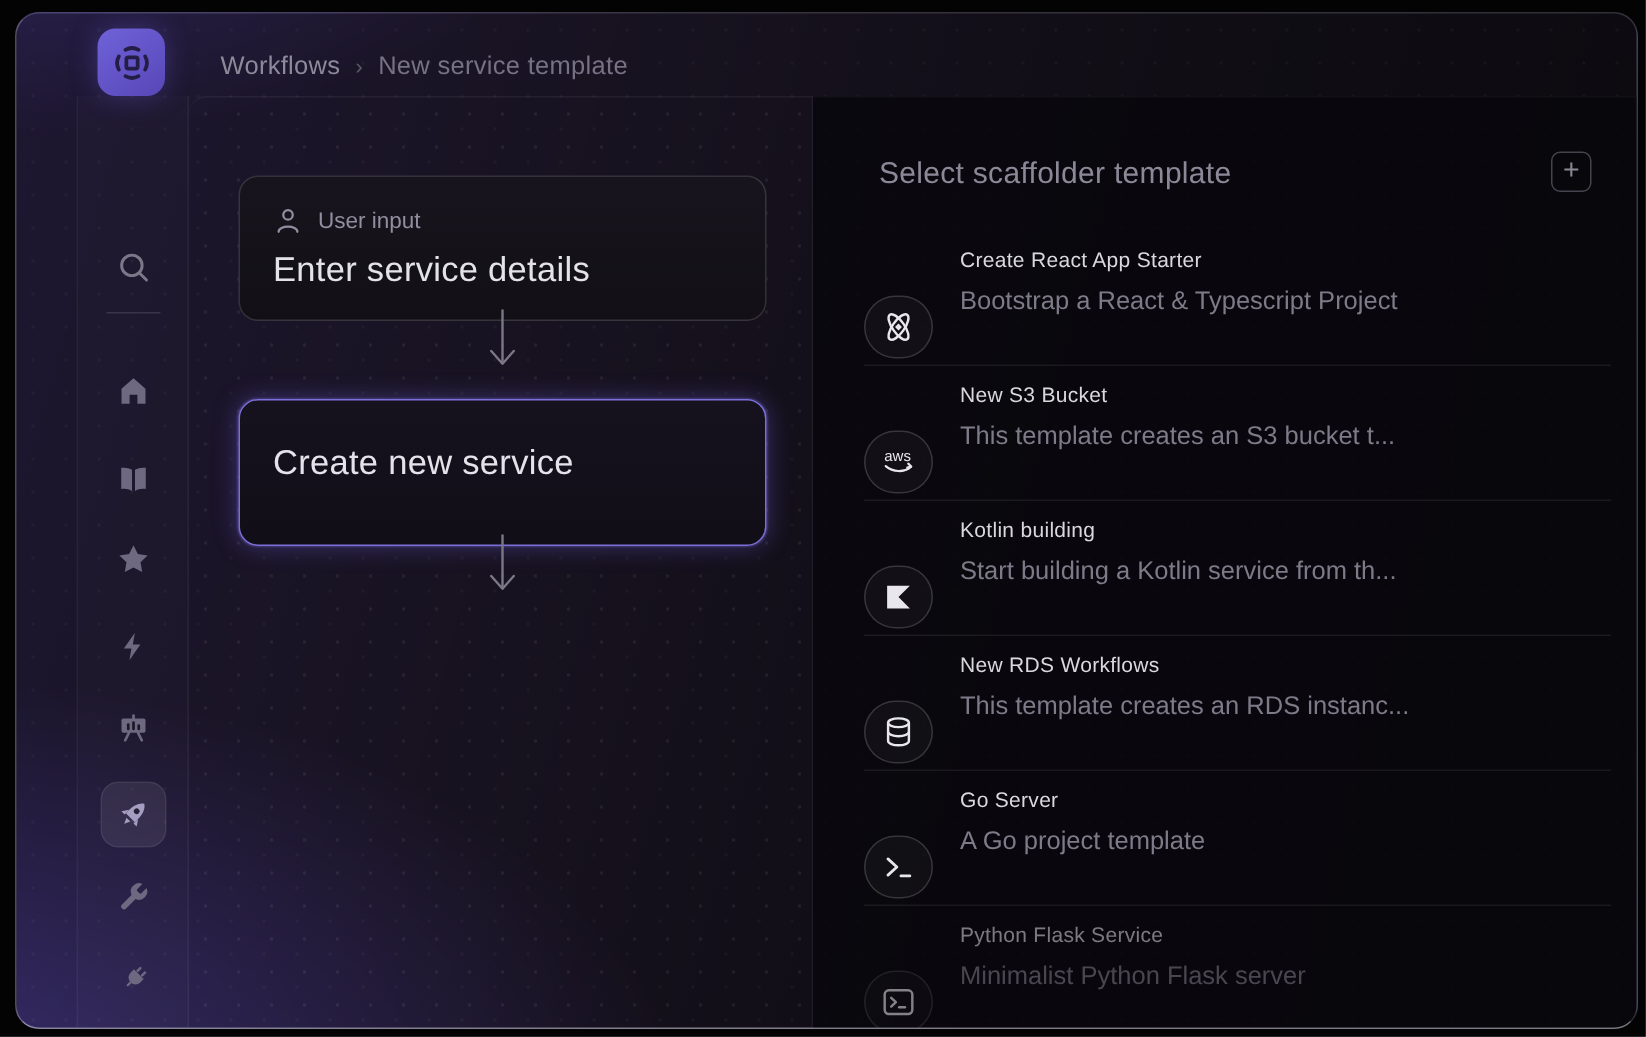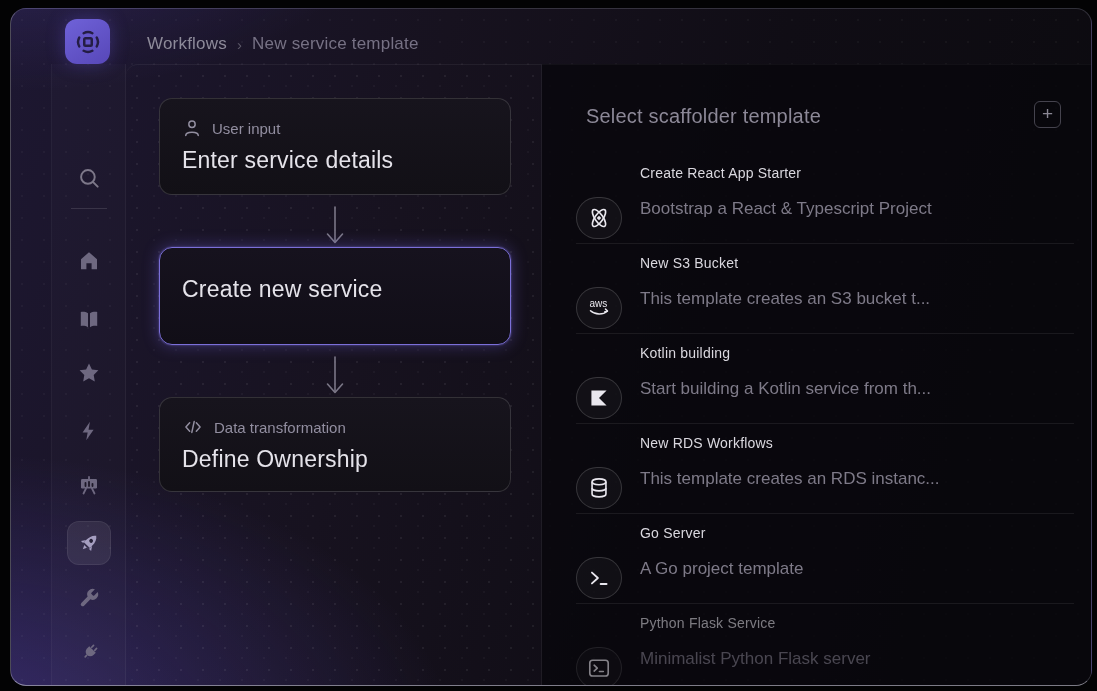--- a/index.html
+++ b/index.html
@@ -47,21 +47,21 @@
     background:rgba(255,255,255,0.12); }
 
   
   .canvas { position:absolute; left:115px; top:55px; width:416px; bottom:0;
     border-top:1px solid rgba(255,255,255,0.06); border-right:1px solid rgba(255,255,255,0.06);
     border-top-left-radius:12px;
     background-image:radial-gradient(rgba(255,255,255,0.065) 1.1px, transparent 1.4px);
     background-size:22px 22px; }
   .node { position:absolute; left:33px; width:352px; border-radius:13px;
     background:linear-gradient(180deg,#17141d,#121016);
-    border:1px solid rgba(255,255,255,0.14); padding:19px 22px; cursor:pointer; }
+    border:1px solid rgba(255,255,255,0.14); padding:19px 22px; cursor:pointer;margin-top:19px; }
   .node.sel { border:1.5px solid #7b6fd8; background:linear-gradient(180deg,#16121e,#110e17);
     box-shadow:0 0 16px rgba(116,100,225,0.40), 0 0 2px rgba(140,125,240,0.6); }
   .node-type { display:flex; align-items:center; gap:10px; color:#928ea0; font-size:15px; }
   .node-title { margin-top:9px; color:#e5e3ea; font-size:23px; letter-spacing:.2px; }
   .arrow { position:absolute; color:#7b7787; }
 
   
   .panel { position:absolute; left:531px; top:55px; right:0; bottom:0;
     background:rgba(8,7,11,0.78); border-top:1px solid rgba(255,255,255,0.04); }
   .panel-title { position:absolute; left:44px; top:40px; font-size:20px; color:#8c8897;
@@ -71,21 +71,21 @@
     text-align:center; cursor:pointer; background:transparent; }
   .tpl-list { position:absolute; left:34px; right:17px; top:89px; }
   .tpl { height:90px; display:flex; gap:18px; align-items:flex-start; padding-top:6px;
     border-bottom:1px solid rgba(255,255,255,0.075); cursor:pointer; }
   .tpl:last-child { border-bottom:none; }
   .tpl.dim { opacity:0.55; }
   .tpl-icon { flex:0 0 46px; width:46px; height:42px; border-radius:21px;
     border:1px solid rgba(255,255,255,0.16); background:rgba(255,255,255,0.035);
     display:flex; align-items:center; justify-content:center; color:#e9e7ee;margin-top:37px; }
   .tpl-name { color:#dad8df; font-size:14px; letter-spacing:.2px; line-height:27px; }
-  .tpl-desc { color:#7e7a88; font-size:17px; margin-top:12px; white-space:nowrap; }
+  .tpl-desc { color:#7e7a88; font-size:17px; margin-top:4px; white-space:nowrap; }
 
   svg { display:block; }
 </style>
 </head>
 <body>
 
 <div class="window">
 
   <div class="hdr">
     <div class="logo">
@@ -218,33 +218,20 @@
       <div class="node-title">Create new service</div>
     </div>
 
     <div class="arrow" style="left:197px;top:290px">
       <svg width="24" height="42" viewBox="0 0 24 42" fill="none" stroke="currentColor" stroke-width="1.6" stroke-linecap="round" stroke-linejoin="round">
         <line x1="12" y1="2" x2="12" y2="36"></line>
           <polyline points="4.5,29 12,37.5 19.5,29"></polyline>
         </svg>
     </div>
 
-    <div class="node" style="top:332px;height:95px">
-      <div class="node-type">
-        <span>
-          <svg width="22" height="20" viewBox="0 0 24 24" fill="none" stroke="#928ea0" stroke-width="1.8" stroke-linecap="round" stroke-linejoin="round">
-            <polyline points="8,7 3.5,12 8,17"></polyline>
-              <polyline points="16,7 20.5,12 16,17"></polyline>
-              <line x1="13.4" y1="5.5" x2="10.6" y2="18.5"></line>
-            </svg>
-          </span>
-        <span>Data transformation</span>
-      </div>
-      <div class="node-title">Define Ownership</div>
-    </div>
   </div>
 
   <div class="panel">
     <div class="panel-title">Select scaffolder template</div>
     <div class="add-btn">+</div>
 
     <div class="tpl-list">
 
       <div class="tpl">
         <div class="tpl-icon">

